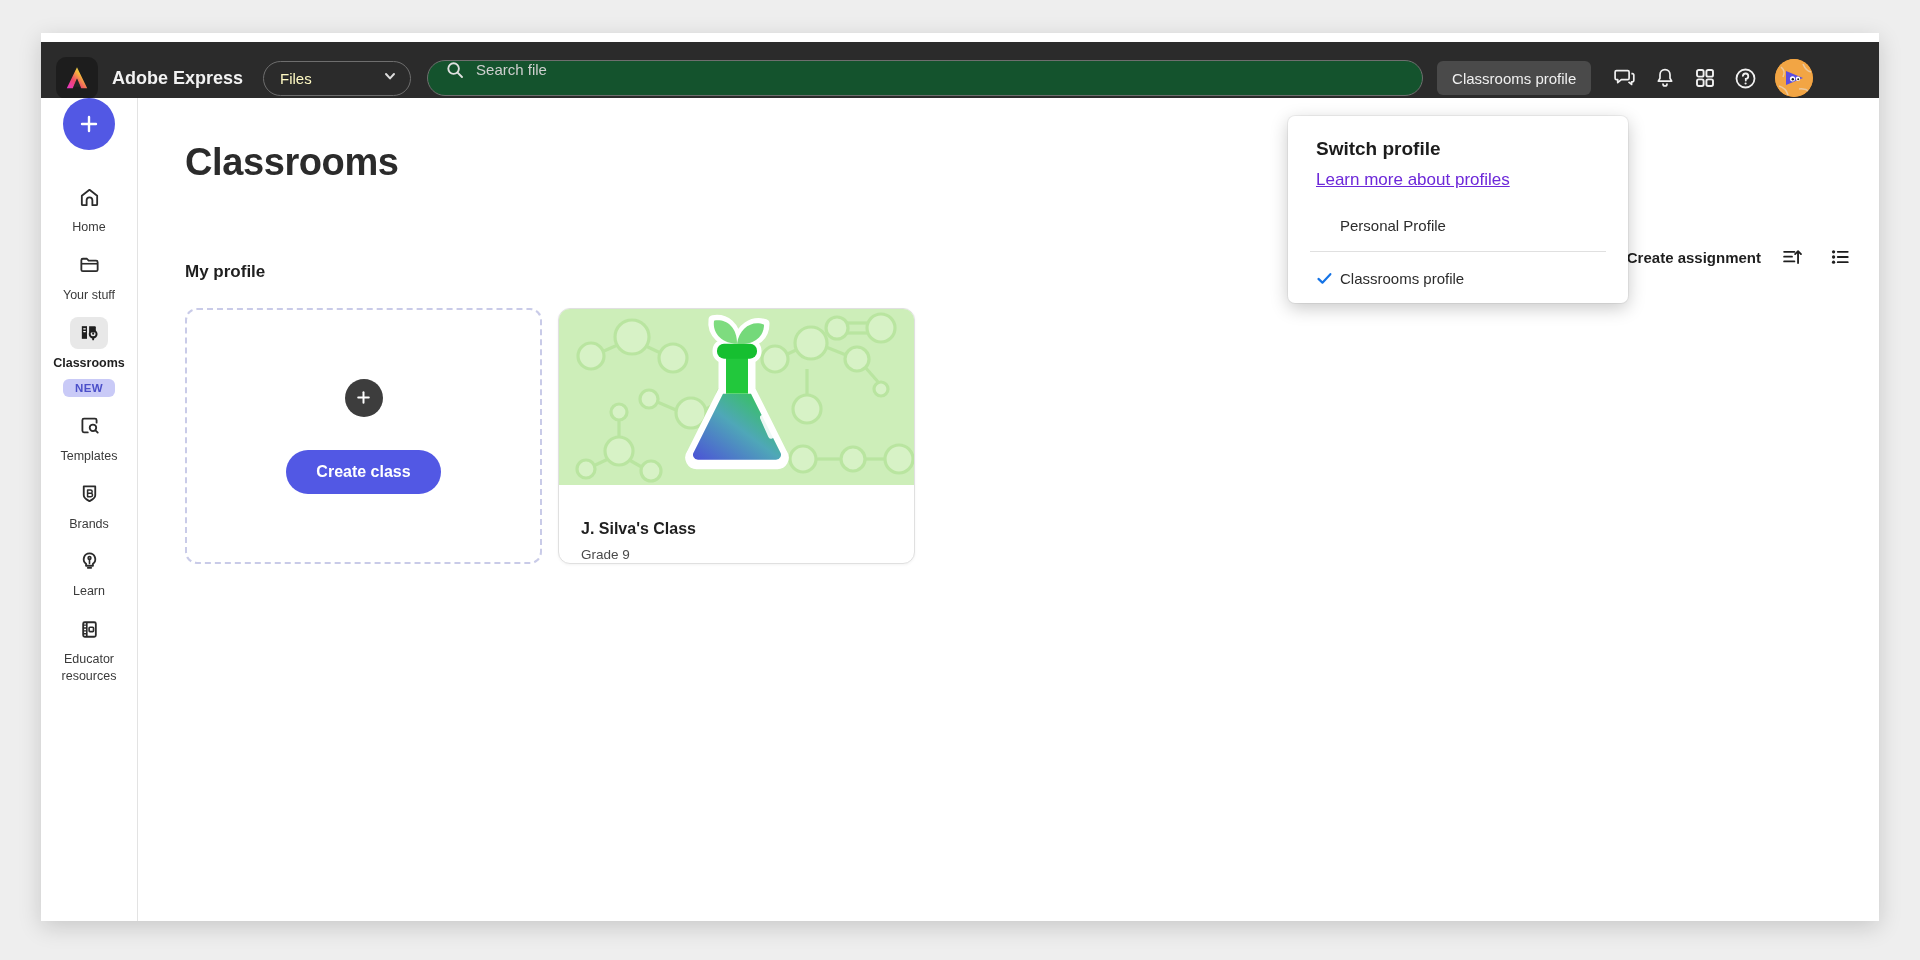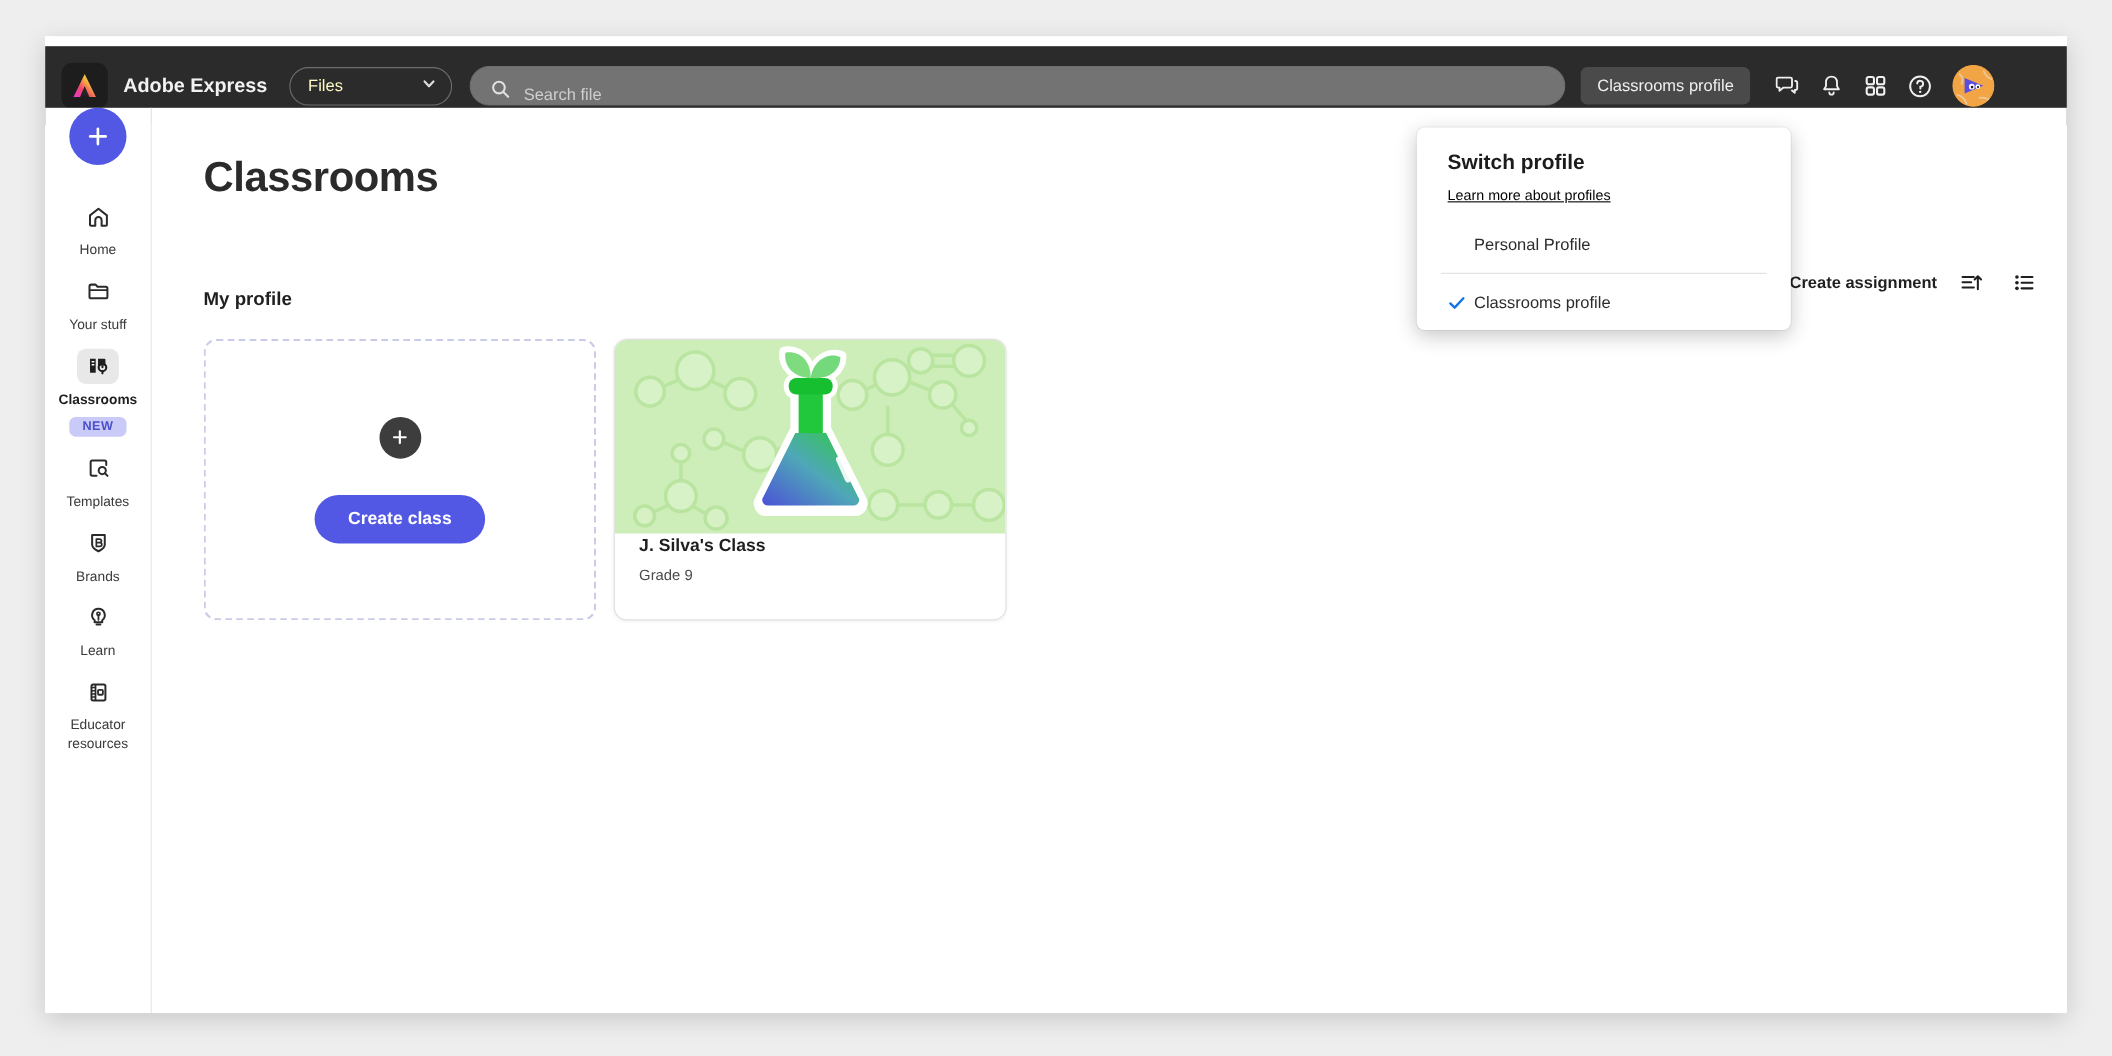--- a/index.html
+++ b/index.html
@@ -53,22 +53,22 @@
     display: flex; align-items: center;
     padding: 0 13px 0 16px;
     flex: none;
   }
   #files-select .label { color: #fef9c3; font-size: 15px; flex: 1; }
 
   #search-wrap {
     margin-left: 16px; flex: 1;
     height: 36px;
     border: 1px solid #6e6e6e; border-radius: 18px;
-    background: #737373;
-    display: flex; align-items: flex-end;
+    background: #14532d;
+    display: flex; align-items: flex-start;
     padding: 0 18px;
     max-width: 996px;
   }
   #search-wrap .mag { flex: none; margin-right: 12px; }
   #search-input {
     flex: 1; background: transparent; border: none; outline: none;
     color: #e4e4e4; font-size: 15px;
     font-family: "Liberation Sans", sans-serif;
   }
   #search-input::placeholder { color: #cfcfcf; opacity: 1; }
@@ -197,42 +197,42 @@
     overflow: hidden; background: #fff; cursor: pointer;
     box-shadow: 0 1px 3px rgba(0,0,0,0.05);
   }
   #class-thumb {
     height: 176px; width: 100%;
     background: #cdeeb9;
     position: relative; overflow: hidden;
   }
   #class-thumb .molecules { position: absolute; inset: 0; }
   #class-thumb .flask { position: absolute; left: 50%; top: 50%; transform: translate(-50%,-52%); }
-  #class-meta { padding: 3px 22px 0; }
+  #class-meta { padding: 35px 22px 0; }
   #class-name { font-size: 16px; font-weight: bold; color: #1f1f1f; }
   #class-grade { font-size: 13.5px; color: #4a4a4a; margin-top: 9px; }
 
   
   #profile-dropdown {
     position: absolute;
     left: 1247px; top: 83px;
     width: 340px;
     background: #ffffff;
     border-radius: 7px;
     box-shadow: 0 5px 18px rgba(0,0,0,0.22), 0 0 0 1px rgba(0,0,0,0.05);
     padding: 22px 0 4px;
     z-index: 50;
   }
   #dd-title {
     font-size: 19px; font-weight: bold; color: #1c1c1c;
     padding: 0 28px;
   }
   #dd-link {
     display: inline-block;
-    font-size: 13px; color: #000000;
+    font-size: 17px; color: #6d28d9;
     text-decoration: underline;
     margin: 10px 16px 0 28px;
     cursor: pointer;
   }
   .dd-option {
     display: flex; align-items: center;
     height: 42px; padding: 0 28px;
     font-size: 15px; color: #2c2c2c;
     cursor: pointer;
   }

